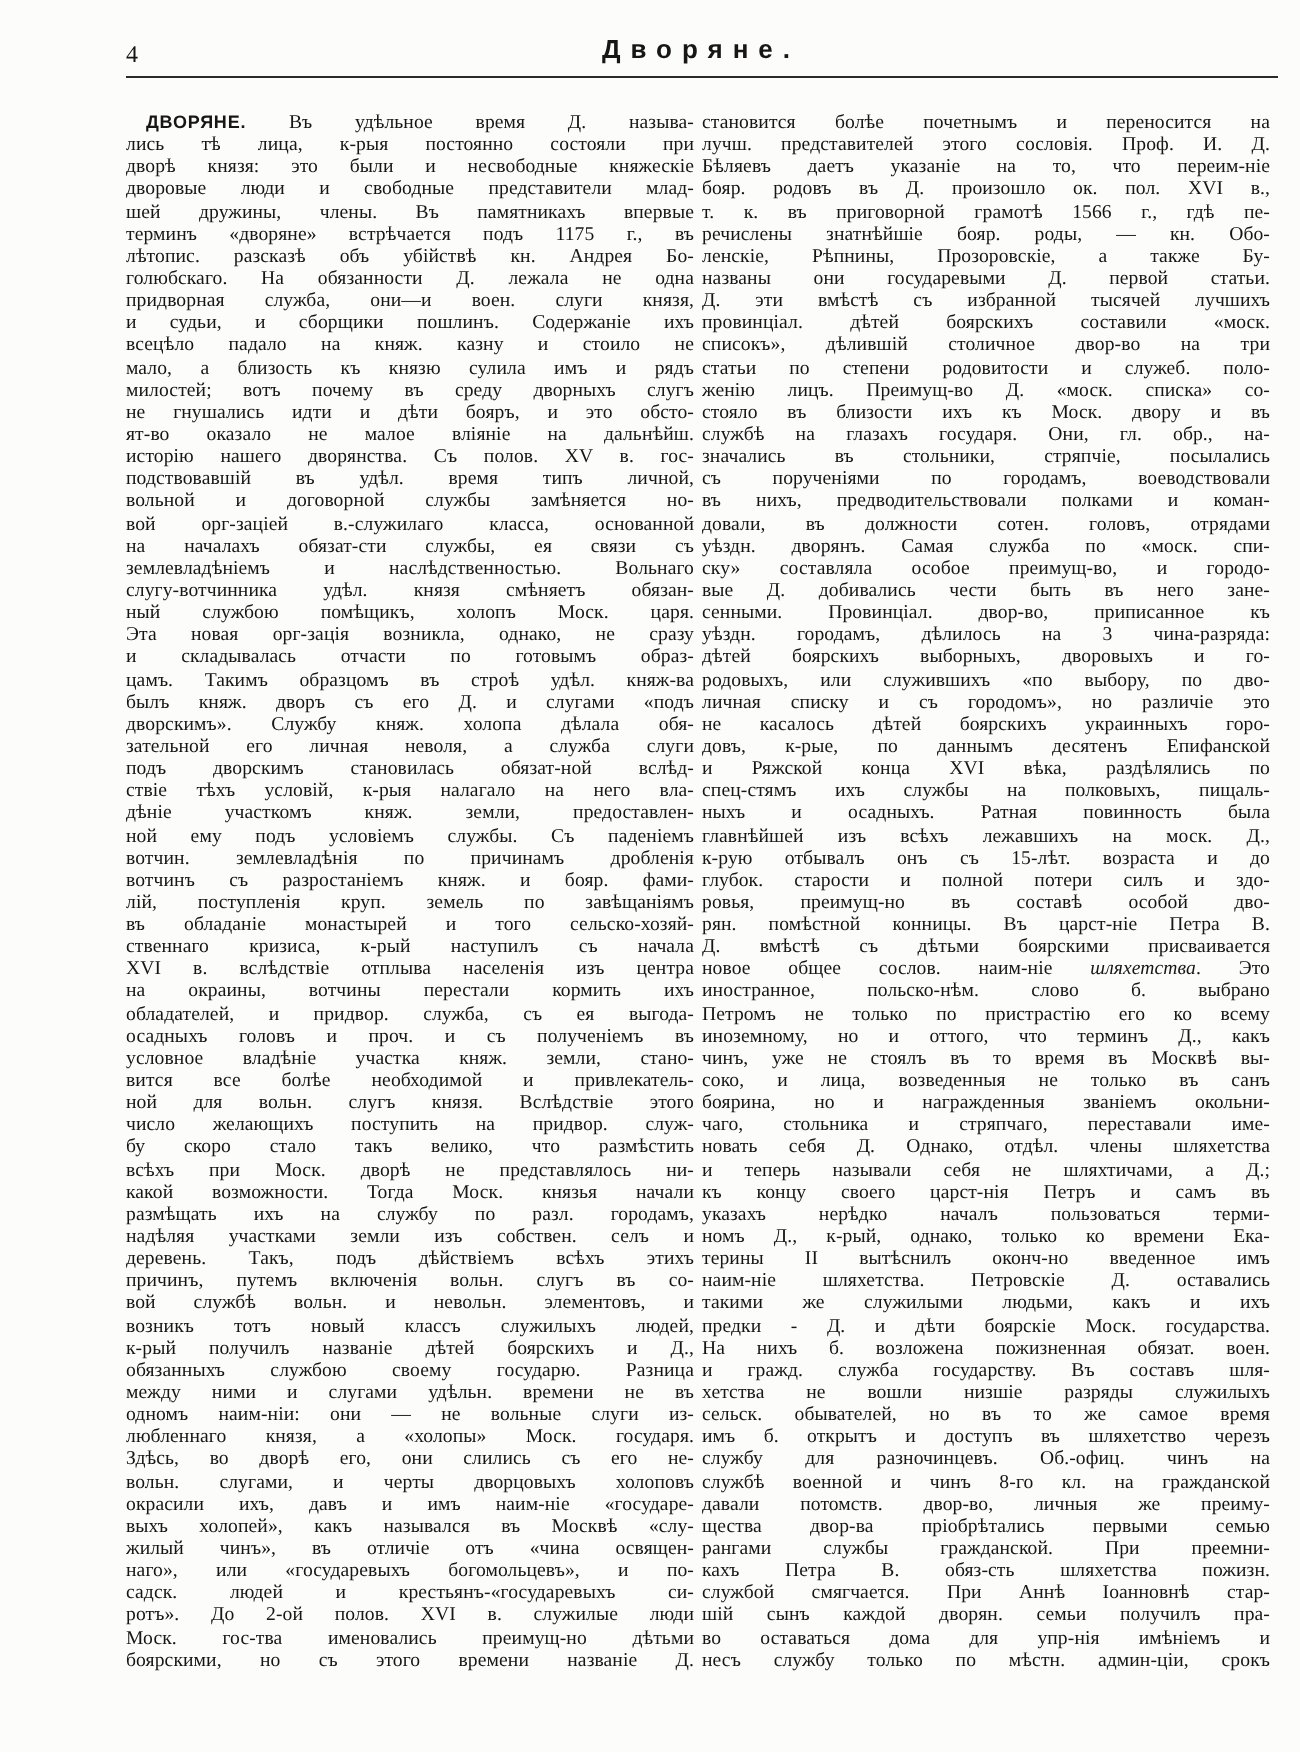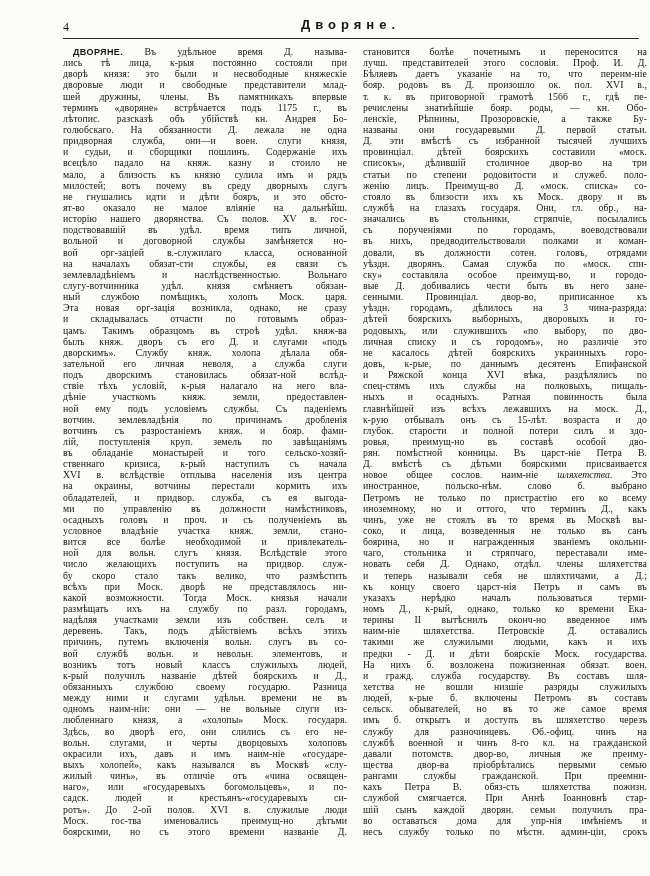--- a/index.html
+++ b/index.html
@@ -26,22 +26,22 @@
     font-family: "Liberation Sans", sans-serif;
     font-weight: bold;
     font-size: 13px;
     letter-spacing: 5px;
   }
   .rule {
     position: absolute; top: 38px; left: 63px; right: 11px;
     border-top: 1.2px solid #2c2b28; height: 0;
   }
   .columns {
-    position: absolute; top: 46px; left: 63px;
-    display: flex; gap: 16px;
+    position: absolute; top: 56px; left: 63px;
+    display: flex; gap: 4px;
   }
   .col { width: 284px; font-size: 9.8px; line-height: 11.15px; letter-spacing: 0.05px; }
   .tline {
     height: 11.15px;
     overflow: hidden;
     text-align: justify;
     text-align-last: justify;
     white-space: nowrap;
   }
   .tline.indent { text-indent: 10px; }
@@ -98,21 +98,20 @@
         <div class="tline">дѣніе участкомъ княж. земли, предоставлен-</div>
         <div class="tline">ной ему подъ условіемъ службы. Съ паденіемъ</div>
         <div class="tline">вотчин. землевладѣнія по причинамъ дробленія</div>
         <div class="tline">вотчинъ съ разростаніемъ княж. и бояр. фами-</div>
         <div class="tline">лій, поступленія круп. земель по завѣщаніямъ</div>
         <div class="tline">въ обладаніе монастырей и того сельско-хозяй-</div>
         <div class="tline">ственнаго кризиса, к-рый наступилъ съ начала</div>
         <div class="tline">XVI в. вслѣдствіе отплыва населенія изъ центра</div>
         <div class="tline">на окраины, вотчины перестали кормить ихъ</div>
         <div class="tline">обладателей, и придвор. служба, съ ея выгода-</div>
-        <div class="tline">ми по управленію въ должности намѣстниковъ,</div>
         <div class="tline">осадныхъ головъ и проч. и съ полученіемъ въ</div>
         <div class="tline">условное владѣніе участка княж. земли, стано-</div>
         <div class="tline">вится все болѣе необходимой и привлекатель-</div>
         <div class="tline">ной для вольн. слугъ князя. Вслѣдствіе этого</div>
         <div class="tline">число желающихъ поступить на придвор. служ-</div>
         <div class="tline">бу скоро стало такъ велико, что размѣстить</div>
         <div class="tline">всѣхъ при Моск. дворѣ не представлялось ни-</div>
         <div class="tline">какой возможности. Тогда Моск. князья начали</div>
         <div class="tline">размѣщать ихъ на службу по разл. городамъ,</div>
         <div class="tline">надѣляя участками земли изъ собствен. селъ и</div>
@@ -188,21 +187,20 @@
         <div class="tline">къ концу своего царст-нія Петръ и самъ въ</div>
         <div class="tline">указахъ нерѣдко началъ пользоваться терми-</div>
         <div class="tline">номъ Д., к-рый, однако, только ко времени Ека-</div>
         <div class="tline">терины II вытѣснилъ оконч-но введенное имъ</div>
         <div class="tline">наим-ніе шляхетства. Петровскіе Д. оставались</div>
         <div class="tline">такими же служилыми людьми, какъ и ихъ</div>
         <div class="tline">предки - Д. и дѣти боярскіе Моск. государства.</div>
         <div class="tline">На нихъ б. возложена пожизненная обязат. воен.</div>
         <div class="tline">и гражд. служба государству. Въ составъ шля-</div>
         <div class="tline">хетства не вошли низшіе разряды служилыхъ</div>
-        <div class="tline">людей, к-рые б. включены Петромъ въ составъ</div>
         <div class="tline">сельск. обывателей, но въ то же самое время</div>
         <div class="tline">имъ б. открытъ и доступъ въ шляхетство черезъ</div>
         <div class="tline">службу для разночинцевъ. Об.-офиц. чинъ на</div>
         <div class="tline">службѣ военной и чинъ 8-го кл. на гражданской</div>
         <div class="tline">давали потомств. двор-во, личныя же преиму-</div>
         <div class="tline">щества двор-ва пріобрѣтались первыми семью</div>
         <div class="tline">рангами службы гражданской. При преемни-</div>
         <div class="tline">кахъ Петра В. обяз-сть шляхетства пожизн.</div>
         <div class="tline">службой смягчается. При Аннѣ Іоанновнѣ стар-</div>
         <div class="tline">шій сынъ каждой дворян. семьи получилъ пра-</div>

